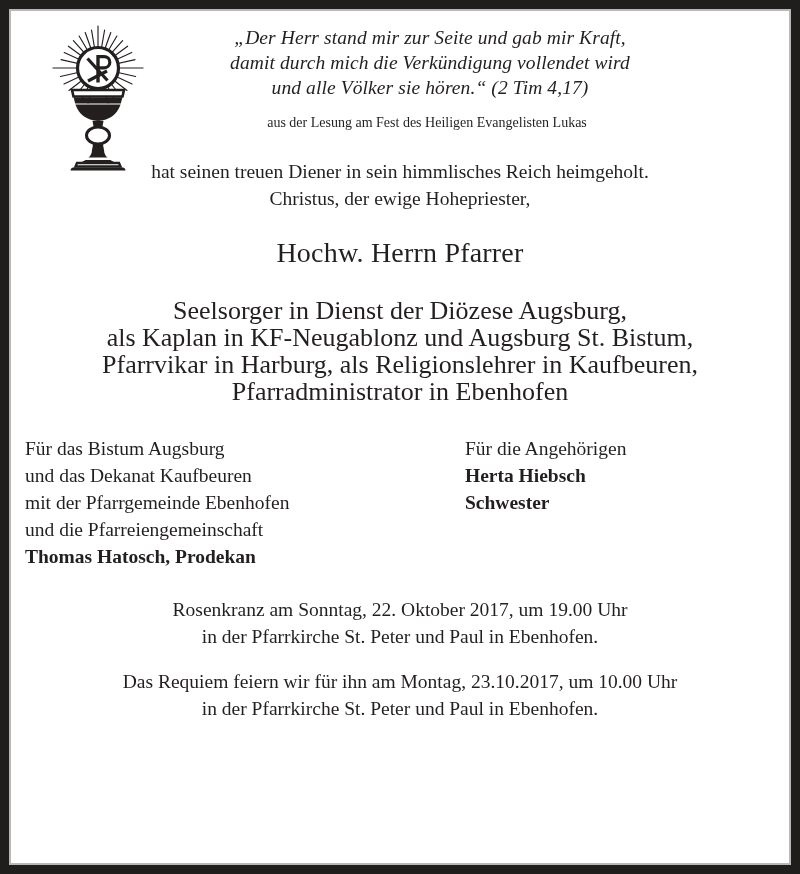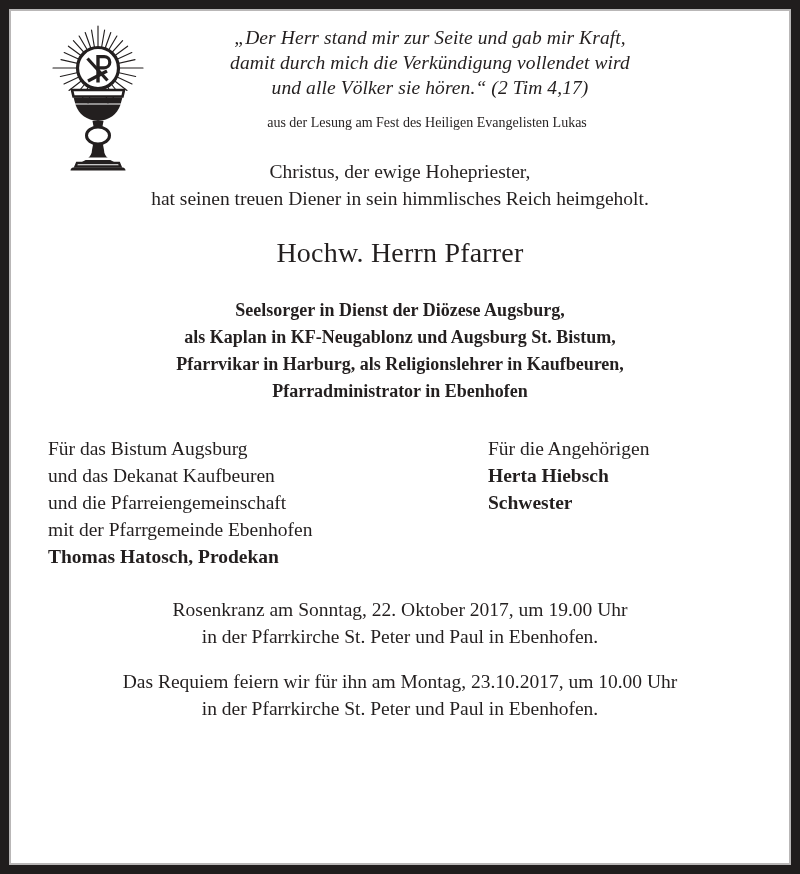--- a/index.html
+++ b/index.html
@@ -109,34 +109,32 @@
 
   .dates {
     font-weight: bold;
     font-size: 19.5px;
     line-height: 25px;
     margin-top: 10px;
   }
   .dates .ln { display: block; }
 
   .career {
-    font-size: 18px;
+    font-size: 26px;
     line-height: 27px;
     margin-top: 27px;
-    font-weight: bold;
   }
   .career .ln { display: block; }
 
   .columns {
     margin-top: 30px;
     padding: 0 14px 0 14px;
     display: flex;
     align-items: flex-start;
     justify-content: flex-start;
-    margin-left: 23px;
   }
   .col-left {
     width: 440px;
     text-align: left;
     font-size: 19.5px;
     line-height: 27px;
   }
   .col-right {
     flex: 1;
     text-align: left;
@@ -233,41 +231,41 @@
 
       <div class="blk quote">
         <span class="ln">„Der Herr stand mir zur Seite und gab mir Kraft,</span><br>
         <span class="ln">damit durch mich die Verkündigung vollendet wird</span><br>
         <span class="ln">und alle Völker sie hören.“ (2 Tim 4,17)</span>
       </div>
 
       <div class="blk source">aus der Lesung am Fest des Heiligen Evangelisten Lukas</div>
 
       <div class="blk intro">
+        <span class="ln">hat seinen treuen Diener in sein himmlisches Reich heimgeholt.</span>
         <span class="ln">Christus, der ewige Hohepriester,</span>
-        <span class="ln">hat seinen treuen Diener in sein himmlisches Reich heimgeholt.</span>
       </div>
 
       <div class="blk honorific">Hochw. Herrn Pfarrer</div>
 
 
 
       <div class="blk career">
         <span class="ln">Seelsorger in Dienst der Diözese Augsburg,</span>
         <span class="ln">als Kaplan in KF-Neugablonz und Augsburg St. Bistum,</span>
         <span class="ln">Pfarrvikar in Harburg, als Religionslehrer in Kaufbeuren,</span>
         <span class="ln">Pfarradministrator in Ebenhofen</span>
       </div>
 
       <div class="columns">
         <div class="col-left">
           <span class="ln">Für das Bistum Augsburg</span>
           <span class="ln">und das Dekanat Kaufbeuren</span>
+          <span class="ln">mit der Pfarrgemeinde Ebenhofen</span>
           <span class="ln">und die Pfarreiengemeinschaft</span>
-          <span class="ln">mit der Pfarrgemeinde Ebenhofen</span>
           <span class="ln b">Thomas Hatosch, Prodekan</span>
         </div>
         <div class="col-right">
           <span class="ln">Für die Angehörigen</span>
           <span class="ln b">Herta Hiebsch</span>
           <span class="ln b">Schwester</span>
         </div>
       </div>
 
       <div class="blk services">

